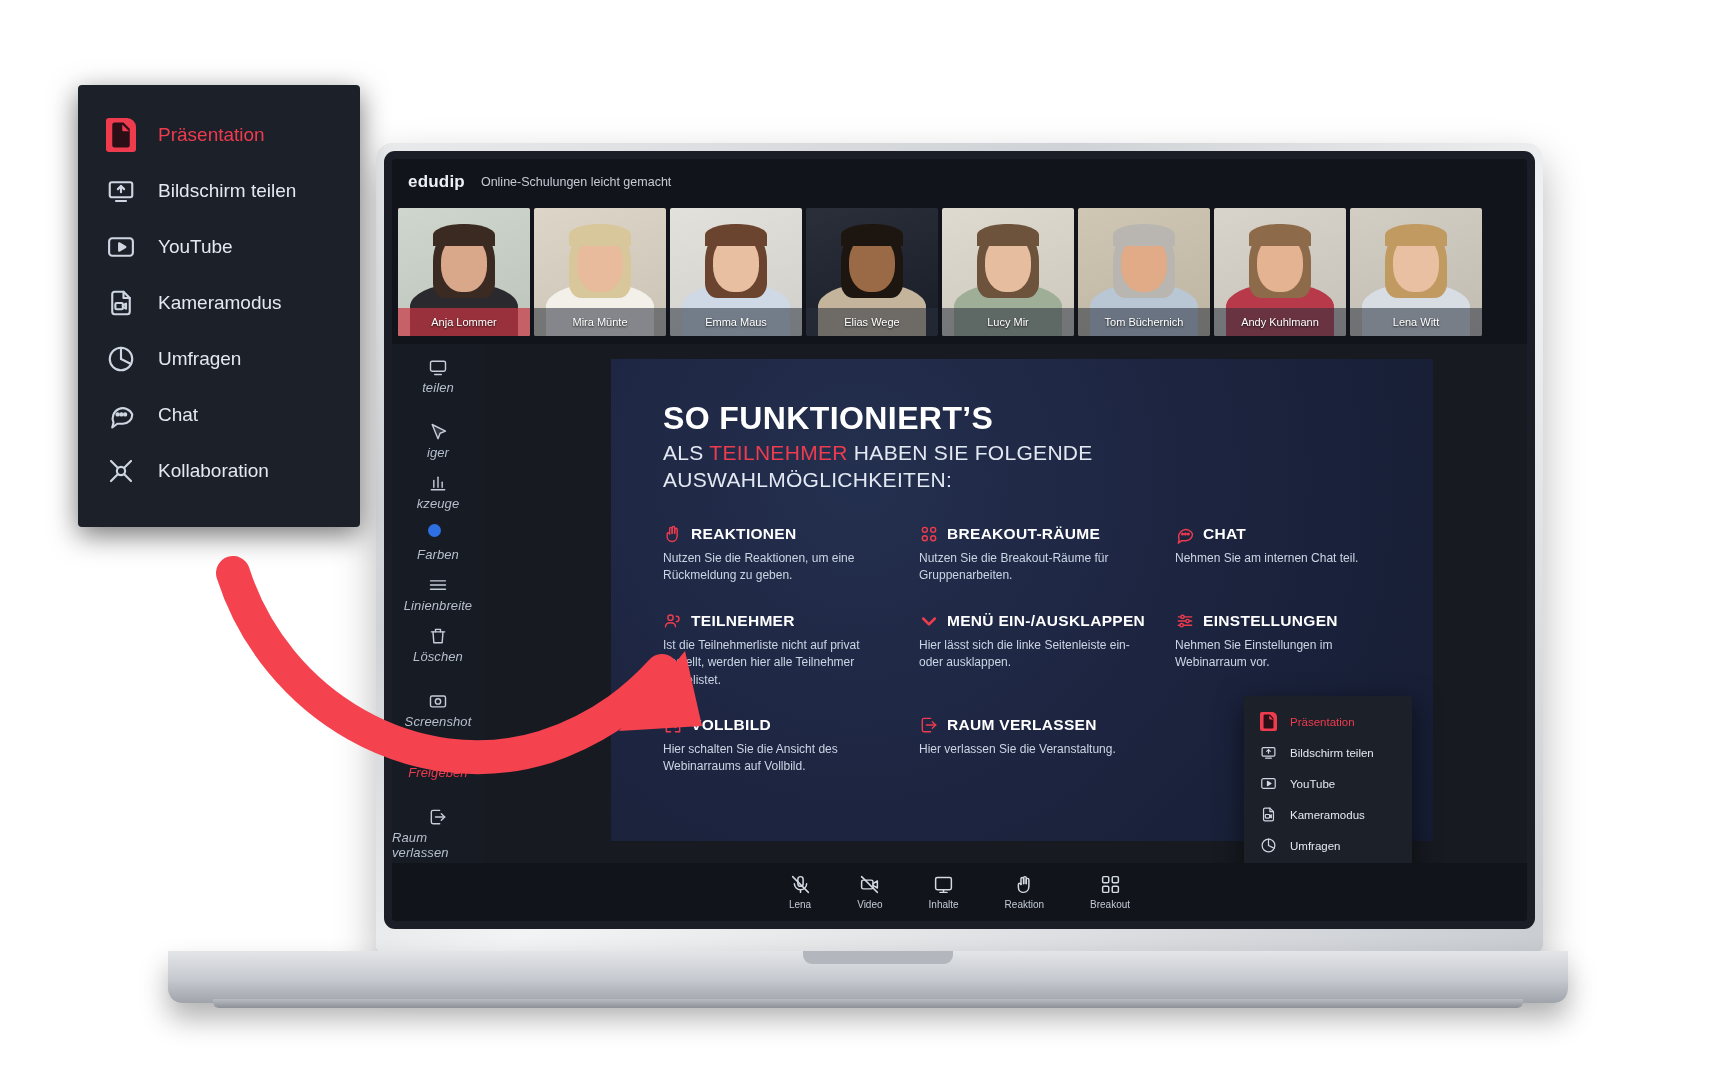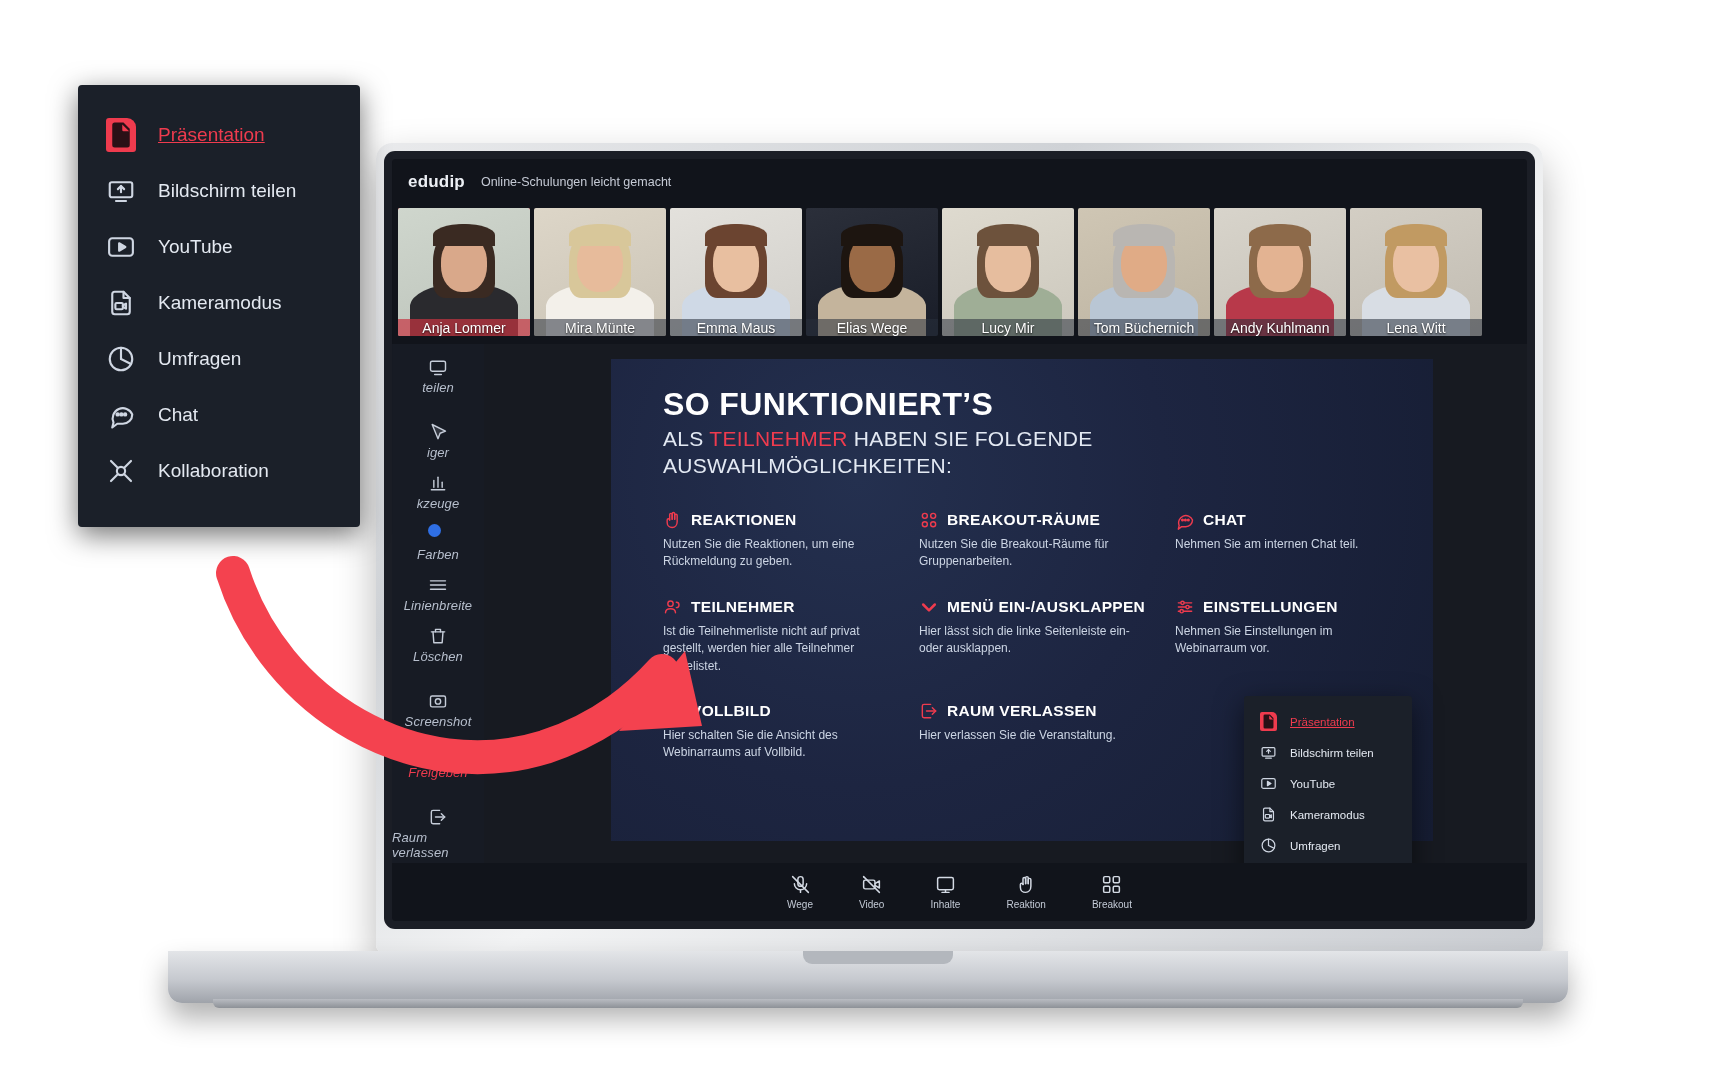--- a/index.html
+++ b/index.html
@@ -53,23 +53,23 @@
   
   .video-strip {
     position:absolute; left:0; top:45px; width:100%; height:140px;
     background:#11141b; display:flex; gap:4px; padding:4px 6px 6px 6px;
     overflow:hidden;
   }
   .tile { position:relative; flex:0 0 132px; height:128px; border-radius:2px; overflow:hidden; }
   .tile.active { outline:3px solid #ef3b4e; outline-offset:-3px; }
   .tile-photo { position:absolute; inset:0; }
   .tile-name {
-    position:absolute; left:0; right:0; bottom:0; height:17px;
+    position:absolute; left:0; right:0; bottom:0; height:28px;
     display:flex; align-items:center; justify-content:center;
-    font-size:14px; color:#ffffff; background:rgba(40,48,60,.55);
+    font-size:11px; color:#ffffff; background:rgba(40,48,60,.55);
     text-shadow:0 1px 2px rgba(0,0,0,.8); white-space:nowrap;
   }
   .tile.active .tile-name { background:rgba(200,52,66,.70); }
 
   
   .ph { position:absolute; inset:0; }
   .ph .bg   { position:absolute; inset:0; }
   .ph .head { position:absolute; left:50%; transform:translateX(-50%); border-radius:48% 48% 44% 44%; }
   .ph .hair { position:absolute; left:50%; transform:translateX(-50%); border-radius:50% 50% 20% 20%; }
   .ph .body { position:absolute; left:50%; bottom:0; transform:translateX(-50%); border-radius:44% 44% 0 0; }
@@ -92,21 +92,21 @@
   .dot-blue { width:13px; height:13px; border-radius:50%; background:#2f6fe4; }
 
   
   .stage { position:absolute; left:92px; top:185px; right:0; bottom:58px; background:#171a21; }
   .slide {
     position:absolute; left:127px; top:15px; width:822px; height:482px;
     background: radial-gradient(circle at 30% 25%, #24304f 0%, #1d2541 45%, #161d33 100%);
     overflow:hidden;
   }
   .slide-deco { position:absolute; right:-30px; bottom:-60px; opacity:.30; }
-  .slide-inner { position:relative; padding:28px 0 0 52px; }
+  .slide-inner { position:relative; padding:42px 0 0 52px; }
   .slide-title {
     font-size:32px; font-weight:700; color:#ffffff; letter-spacing:.4px; line-height:1.1;
   }
   .slide-sub { font-size:21px; color:#e3e9f3; letter-spacing:.3px; line-height:1.28; margin-top:4px; }
   .slide-sub .hl { color:#ef3b4e; }
 
   .grid3 {
     margin-top:30px; display:grid; grid-template-columns:238px 238px 250px;
     column-gap:18px; row-gap:26px;
   }
@@ -122,21 +122,21 @@
   }
   .bb-item { display:flex; flex-direction:column; align-items:center; gap:4px; cursor:pointer; }
   .bb-item .ico { width:21px; height:21px; color:#d4dae4; }
   .bb-item .lbl { font-size:10px; color:#c3cad6; }
 
   
   .menu { background:#1b2029; border-radius:3px; box-shadow:0 8px 28px rgba(0,0,0,.55); }
   .menu-item { display:flex; align-items:center; cursor:pointer; }
   .menu-item .mico { color:#cfd6e2; display:flex; align-items:center; justify-content:center; }
   .menu-item .mlbl { color:#e4e9f1; white-space:nowrap; }
-  .menu-item.accent .mlbl { color:#ef3b4e;text-decoration:underline; }
+  .menu-item.accent .mlbl { color:#ef3b4e; }
 
   
   .menu-inner { position:absolute; left:760px; top:352px; width:168px; padding:10px 0 12px 0; }
   .menu-inner .menu-item { padding:7px 0 7px 16px; gap:13px; }
   .menu-inner .mico { width:17px; height:17px; }
   .menu-inner .mico svg { width:17px; height:17px; }
   .menu-inner .mlbl { font-size:11.5px; }
   .pdf-badge-sm {
     width:17px; height:19px; background:#ef3b4e; border-radius:2px 5px 2px 2px;
     display:flex; align-items:center; justify-content:center;
@@ -528,21 +528,21 @@
         </div>
 
         <div class="bottom-bar" id="bottom-bar">
             <div class="bb-item">
               <span class="ico"><svg viewBox="0 0 24 24" fill="none" stroke="currentColor" stroke-width="1.7" stroke-linecap="round" stroke-linejoin="round" width="100%" height="100%">
                   <rect x="9" y="3" width="6" height="11" rx="3"></rect>
                   <path d="M5 11a7 7 0 0 0 14 0"></path>
                   <path d="M12 18v3"></path>
                   <path d="M3 3l18 18"></path>
                 </svg></span>
-              <span class="lbl">Wege</span>
+              <span class="lbl">Lena</span>
             </div>
             <div class="bb-item">
               <span class="ico"><svg viewBox="0 0 24 24" fill="none" stroke="currentColor" stroke-width="1.7" stroke-linecap="round" stroke-linejoin="round" width="100%" height="100%">
                   <rect x="3" y="7" width="13" height="10" rx="2"></rect>
                   <path d="M16 11l5-3v8l-5-3"></path>
                   <path d="M3 3l18 18"></path>
                 </svg></span>
               <span class="lbl">Video</span>
             </div>
             <div class="bb-item">

